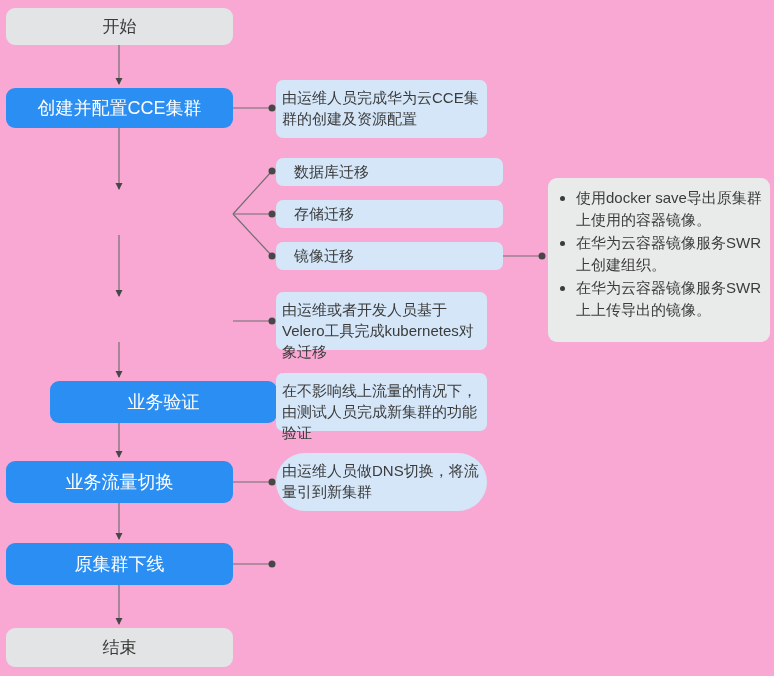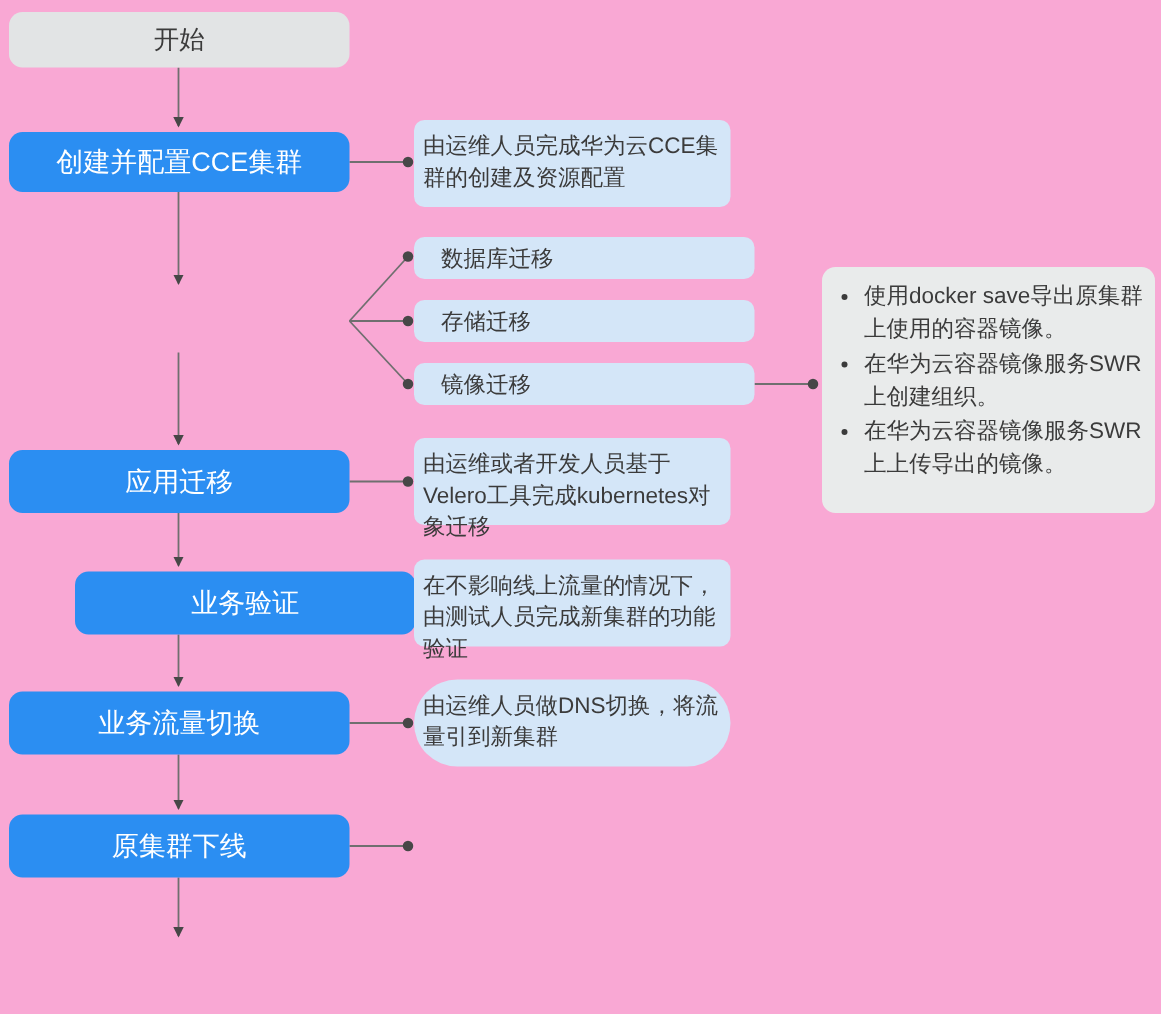--- a/index.html
+++ b/index.html
@@ -153,28 +153,28 @@
       <circle cx="272" cy="482" r="3.5"></circle>
       <circle cx="272" cy="564" r="3.5"></circle>
     </g>
   </svg>
 
   <div class="node terminal pos-start">开始</div>
 
   <div class="node step pos-step1">创建并配置CCE集群</div>
 
 
-  <div class="node step pos-step3">应用迁移</div>
 
   <div class="node step pos-step4">业务验证</div>
 
   <div class="node step pos-step5">业务流量切换</div>
 
   <div class="node step pos-step6">原集群下线</div>
 
+  <div class="node terminal pos-end">结束</div>
 
   <div class="desc pos-desc1">由运维人员完成华为云CCE集群的创建及资源配置</div>
 
   <div class="sub pos-sub1">数据库迁移</div>
   <div class="sub pos-sub2">存储迁移</div>
   <div class="sub pos-sub3">镜像迁移</div>
 
   <div class="desc pos-desc3">由运维或者开发人员基于Velero工具完成kubernetes对象迁移</div>
   <div class="desc pos-desc4">在不影响线上流量的情况下，由测试人员完成新集群的功能验证</div>
   <div class="desc pos-desc5">由运维人员做DNS切换，将流量引到新集群</div>

